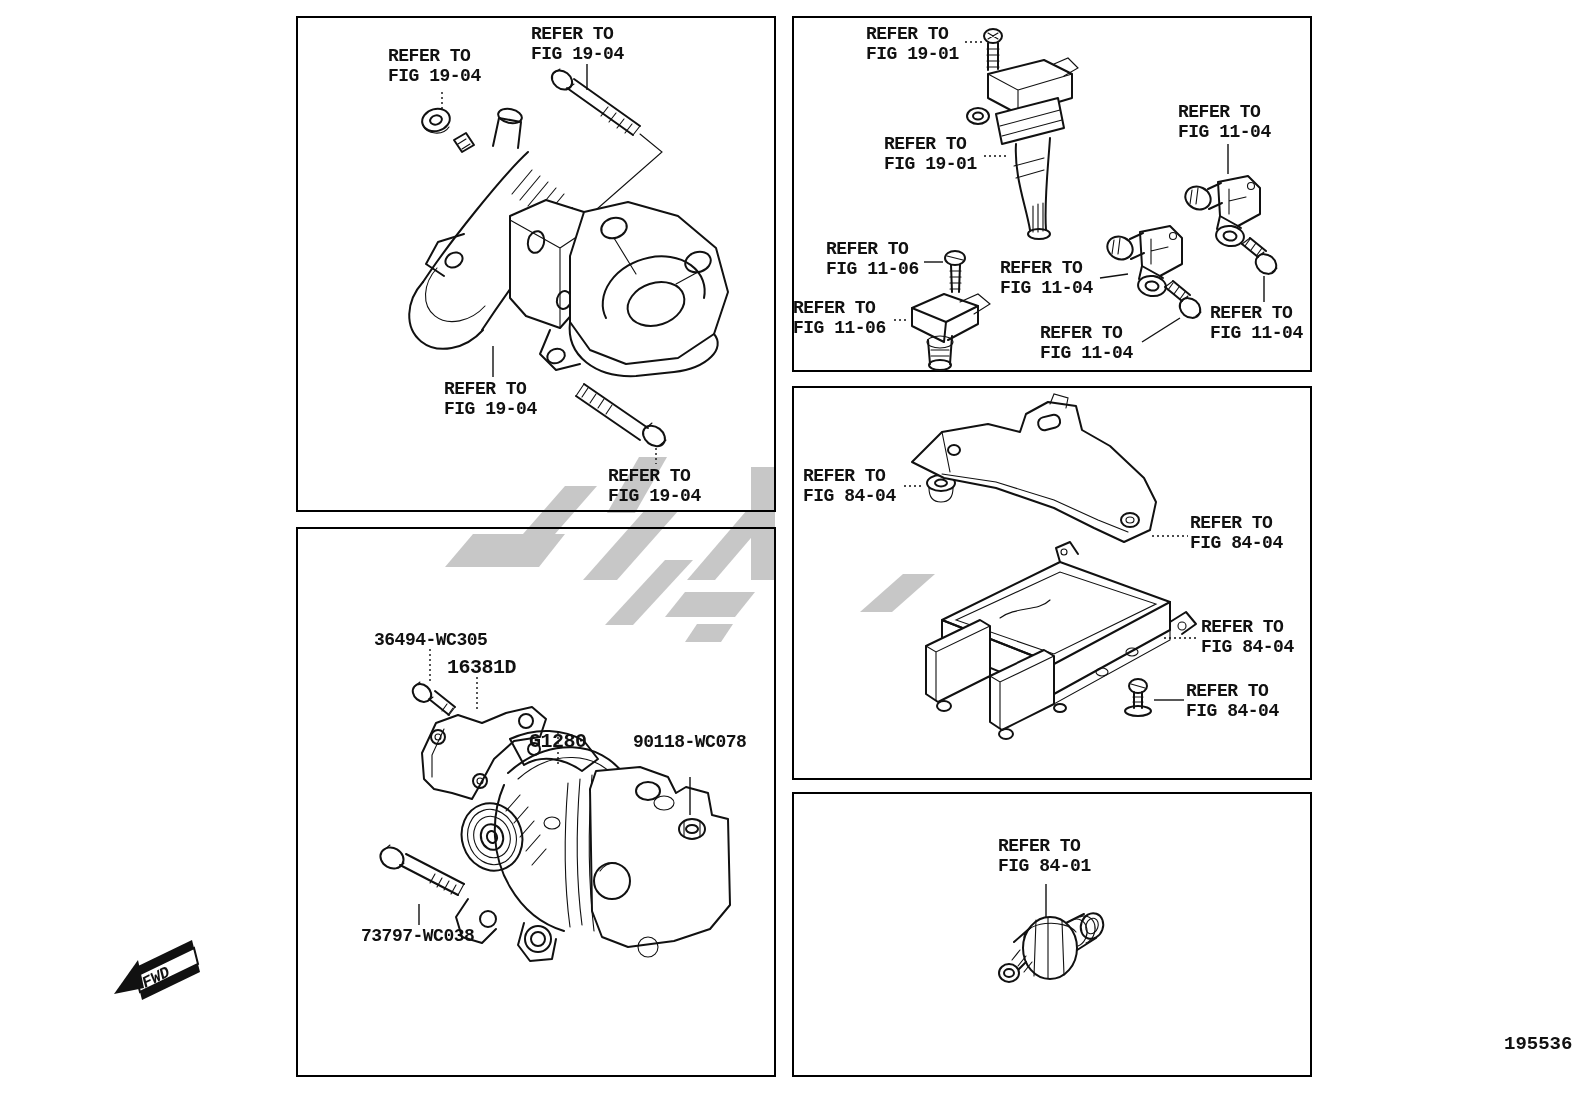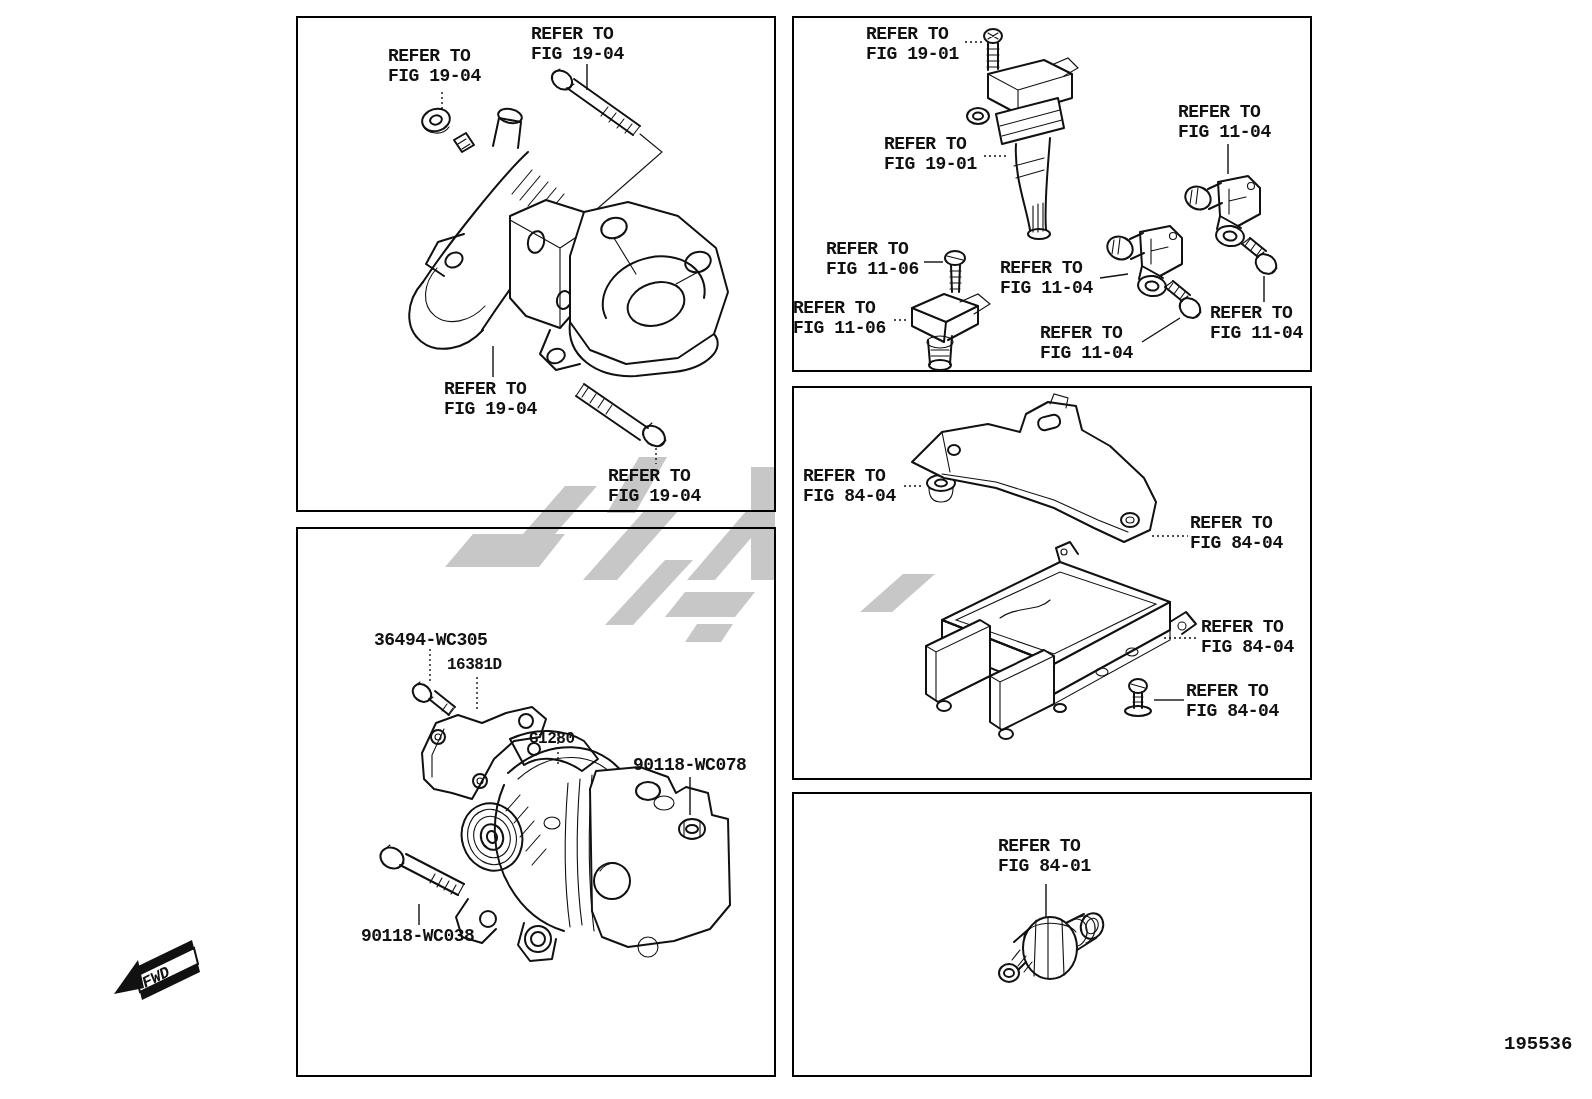--- a/index.html
+++ b/index.html
@@ -9,21 +9,21 @@
   .panel{position:absolute;border:2px solid #000;background:transparent;z-index:1}
   #p-starter{left:296px;top:16px;width:480px;height:496px}
   #p-ignition{left:792px;top:16px;width:520px;height:356px}
   #p-ecu{left:792px;top:386px;width:520px;height:394px}
   #p-alt{left:296px;top:527px;width:480px;height:550px}
   #p-oil{left:792px;top:792px;width:520px;height:285px}
   svg.draw{position:absolute;overflow:visible;z-index:2}
   .callout{position:absolute;font-weight:700;font-size:18px;line-height:20px;
            white-space:pre-line;letter-spacing:-0.5px;z-index:3}
   .pn{position:absolute;font-weight:700;font-size:18px;letter-spacing:-0.5px;z-index:3}
-  .pn.lg{font-size:16px}
+  .pn.lg{font-size:20px}
   .ln{fill:none;stroke:#111;stroke-width:2;stroke-linecap:round;stroke-linejoin:round}
   .lnf{fill:#fff;stroke:#111;stroke-width:2;stroke-linejoin:round}
   .th{fill:none;stroke:#111;stroke-width:1.1;stroke-linecap:round}
   .ld{fill:none;stroke:#111;stroke-width:1.4}
   .dt{fill:none;stroke:#111;stroke-width:1.4;stroke-dasharray:2 3}
   .wm{fill:#c7c7c7}
   #docnum{position:absolute;left:1504px;top:1033px;font-weight:700;font-size:19px;z-index:3}
 </style>
 </head>
 <body>
@@ -319,22 +319,22 @@
       <path class="th" d="M88,323 l6,-5 M102,341 l6,-5"></path>
       <path class="ln" d="M104,338 L162,368 M110,327 L168,357"></path>
       <path class="th" d="M134,356 l5,-9 M141,360 l5,-9 M148,363 l5,-9 M155,367 l5,-9"></path>
       <path class="th" d="M162,368 L168,357"></path>
     </g>
     <path class="ld" d="M123,377 V398"></path>
   </svg>
   <div class="pn" style="left:374px;top:630px">36494-WC305</div>
   <div class="pn lg" style="left:447px;top:656px">16381D</div>
   <div class="pn lg" style="left:529px;top:730px">G1280</div>
-  <div class="pn" style="left:633px;top:755px">90118-WC078</div>
-  <div class="pn" style="left:361px;top:926px">90118-WC038</div>
+  <div class="pn" style="left:633px;top:732px">90118-WC078</div>
+  <div class="pn" style="left:361px;top:926px">73797-WC038</div>
 
   <svg class="draw" style="left:792px;top:792px" width="520" height="285" viewBox="0 0 520 285">
     <path class="ld" d="M254,92 V126"></path>
     <g>
       <ellipse class="lnf" cx="300" cy="134" rx="11" ry="13" transform="rotate(20 300 134)"></ellipse>
       <ellipse class="th" cx="300" cy="134" rx="6" ry="8" transform="rotate(20 300 134)"></ellipse>
       <path class="ln" d="M272,132 L292,122 M282,160 L304,146"></path>
       <path class="th" d="M280,128 a10,12 20 0 1 6,26 M288,125 a10,12 20 0 1 6,26"></path>
       <ellipse class="lnf" cx="258" cy="156" rx="27" ry="31"></ellipse>
       <path class="th" d="M244,128 L242,184 M256,126 V186 M270,129 L272,183"></path>

